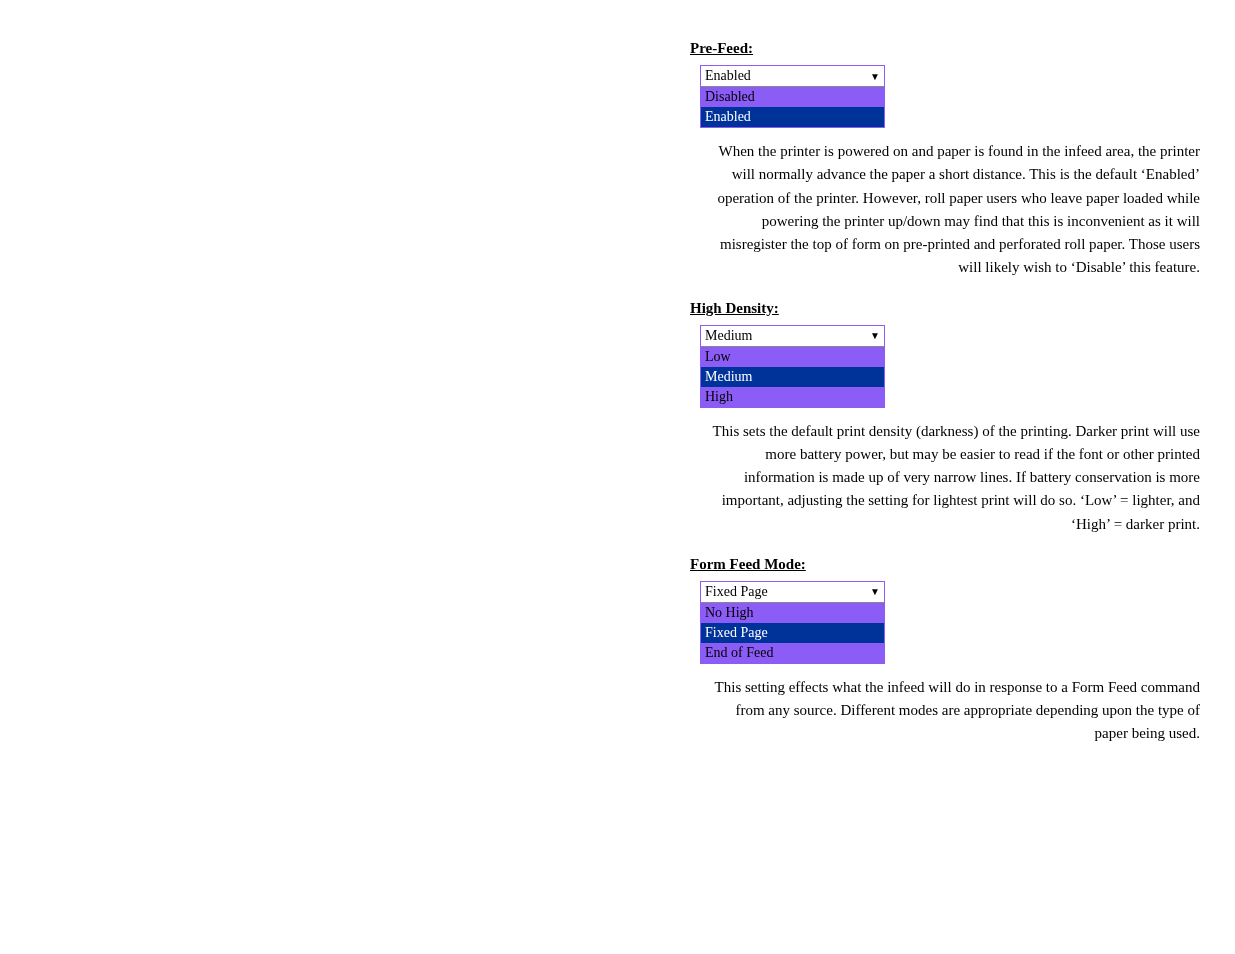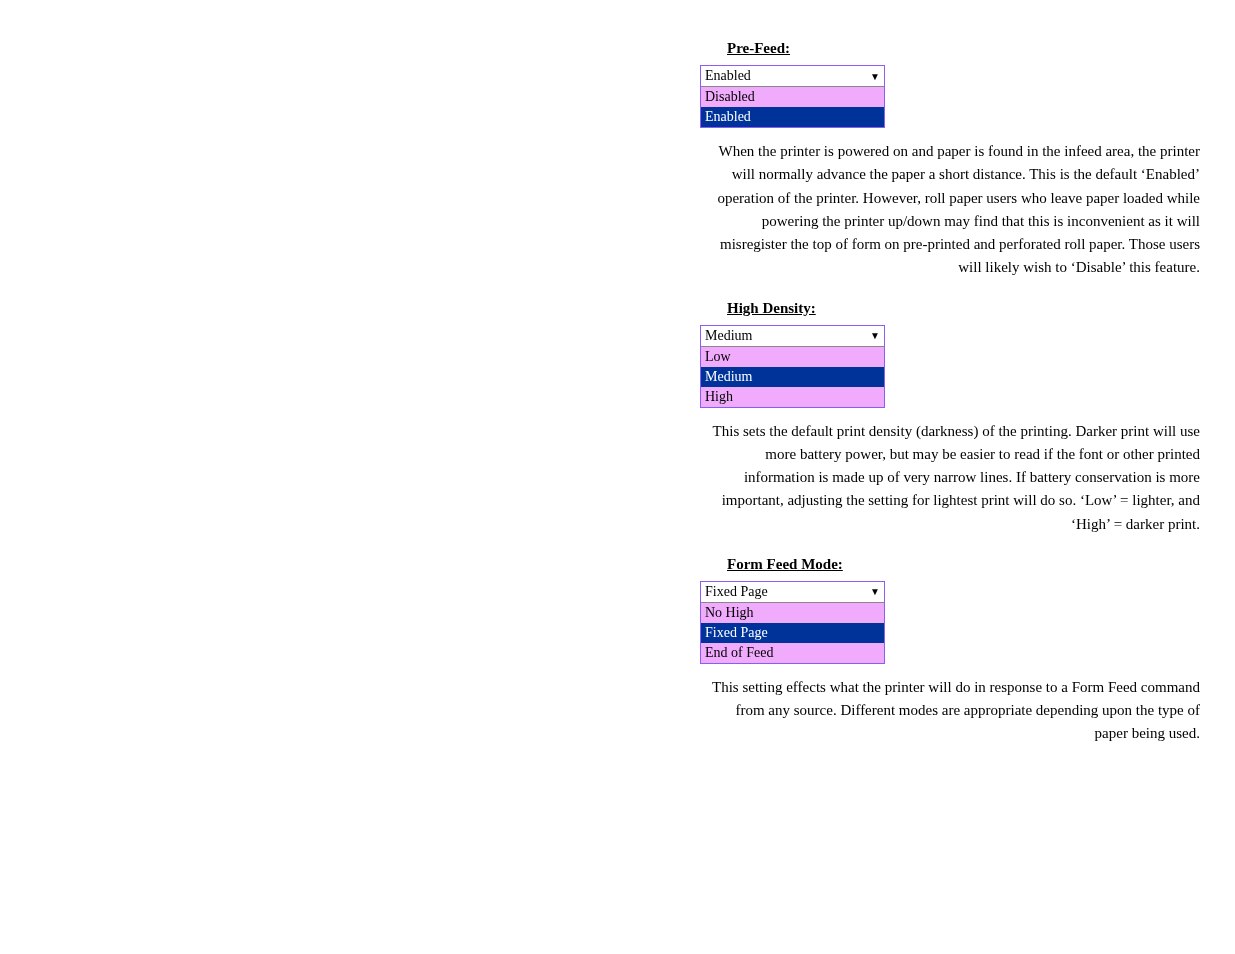--- a/index.html
+++ b/index.html
@@ -18,21 +18,20 @@
       padding-right: 20px;
     }
     .section {
       margin-bottom: 20px;
     }
     .section-label {
       font-weight: bold;
       text-decoration: underline;
       margin-bottom: 8px;
       display: inline-block;
-      margin-left: 37px;
     }
     .dropdown-container {
       margin-left: 10px;
       margin-bottom: 12px;
     }
     .dropdown-box {
       border: 1px solid #8b5cf6;
       width: 185px;
       font-family: "Times New Roman", Times, serif;
       font-size: 14px;
@@ -43,21 +42,21 @@
       align-items: center;
       padding: 2px 4px;
       border-bottom: 1px solid #888;
       background: #fff;
     }
     .dropdown-arrow {
       font-size: 10px;
       color: #000;
     }
     .dropdown-list {
-      background: #f0abfc;
+      background: #8b5cf6;
     }
     .dropdown-item {
       padding: 2px 4px;
       font-size: 14px;
       cursor: default;
     }
     .dropdown-item.selected {
       background: #003399;
       color: #fff;
     }
@@ -124,16 +123,16 @@
           <span>Fixed Page</span>
           <span class="dropdown-arrow">▼</span>
         </div>
         <div class="dropdown-list">
           <div class="dropdown-item">No High</div>
           <div class="dropdown-item selected">Fixed Page</div>
           <div class="dropdown-item">End of Feed</div>
         </div>
       </div>
     </div>
-    <div class="body-text">This setting effects what the printer will do in response to a Form Feed command from any source.  Different modes are appropriate depending upon the type of paper being used.</div>
+    <div class="body-text">This setting effects what the infeed will do in response to a Form Feed command from any source.  Different modes are appropriate depending upon the type of paper being used.</div>
   </div>
 
 </div>
 
 </body></html>

